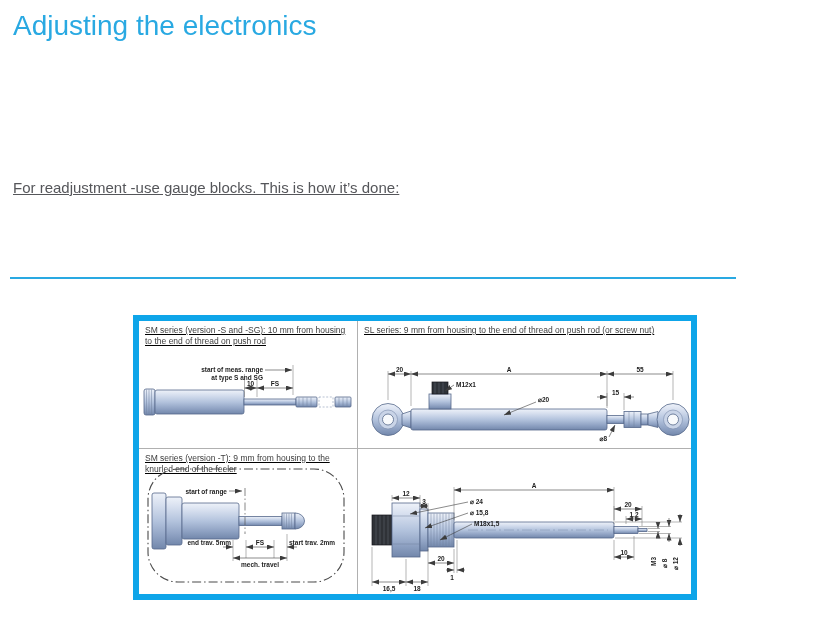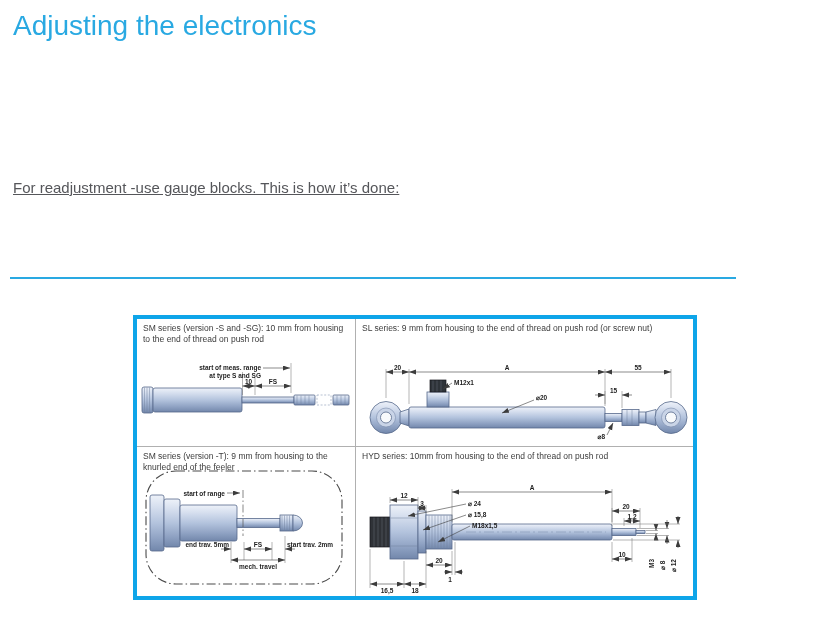--- a/index.html
+++ b/index.html
@@ -13,23 +13,23 @@
     font-size:15px; line-height:28px; color:#55565a; }
   .p1 { top:54px; }
   .p2 { top:114px; }
   .p3 { top:174px;text-decoration:underline; }
   .p4 { top:234px; }
 
   .divider { position:absolute; left:10px; top:277px; width:802px; height:2px;
     background:#29a9e2; border:none; margin:0; }
 
   .panel { position:absolute; left:133px; top:315px; width:564px; height:285px;
-    border:4px solid #0ea5e9; box-sizing:border-box;
+    border:6px solid #0ea5e9; box-sizing:border-box;
     display:grid; grid-template-columns:219px 1fr; grid-template-rows:128px 1fr;
-    background:#fff; }
+    background:#fff;text-decoration:underline; }
   .cell { position:relative; box-sizing:border-box; overflow:hidden; }
   .cell-tl, .cell-bl { border-right:1px solid #b0b0b0; }
   .cell-tl, .cell-tr { border-bottom:1px solid #b0b0b0; }
   .cell-header { padding:4px 6px 0 6px; font-size:8.5px; line-height:11px; color:#3c3c3c; }
   .diagram { position:absolute; left:0; bottom:0; display:block; }
 
   .dim-line  { stroke:#3c3c3c; stroke-width:0.6; fill:none; }
   .ext-line  { stroke:#6a6a6a; stroke-width:0.5; fill:none; }
   .lead-line { stroke:#3c3c3c; stroke-width:0.6; fill:none; }
   .dim-text  { font-family:"Liberation Sans",sans-serif; font-size:6.5px; font-weight:bold; fill:#1d1d1d; }
@@ -205,21 +205,20 @@
           <text class="dim-text" x="150" y="78.5" text-anchor="start">start trav. 2mm</text>
           <line class="ext-line" x1="94" y1="92" x2="94" y2="95"></line>
           <line class="ext-line" x1="148" y1="92" x2="148" y2="95"></line>
           <line class="dim-line" x1="94" y1="92" x2="148" y2="92" marker-start="url(#mC)" marker-end="url(#mC)"></line>
           <text class="dim-text" x="121" y="101" text-anchor="middle">mech. travel</text>
         </g>
       </svg>
     </div>
 
     <div class="cell cell-br">
-      <div class="cell-header">HYD series: 10mm from housing to the end of thread on push rod</div>
       <svg class="diagram" width="343" height="138" viewBox="0 0 343 138">
         <defs>
           <linearGradient id="gD" x1="0" y1="0" x2="0" y2="1">
             <stop offset="0" stop-color="#eef2f9"></stop>
               <stop offset="0.22" stop-color="#d5deee"></stop>
             <stop offset="0.5" stop-color="#b3c3dd"></stop>
               <stop offset="0.78" stop-color="#8fa2c3"></stop>
             <stop offset="1" stop-color="#7287ab"></stop>
           </linearGradient>
           <marker id="mD" markerWidth="8" markerHeight="6" refX="7" refY="2.5" orient="auto-start-reverse" markerUnits="userSpaceOnUse">

